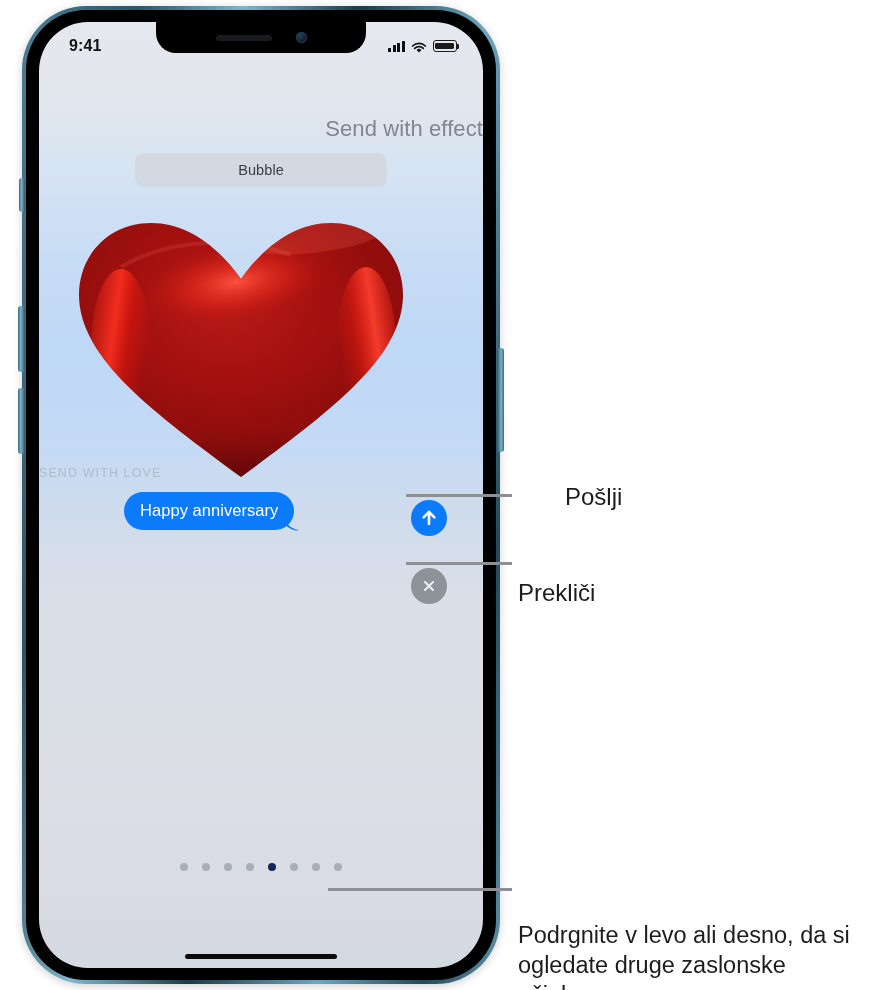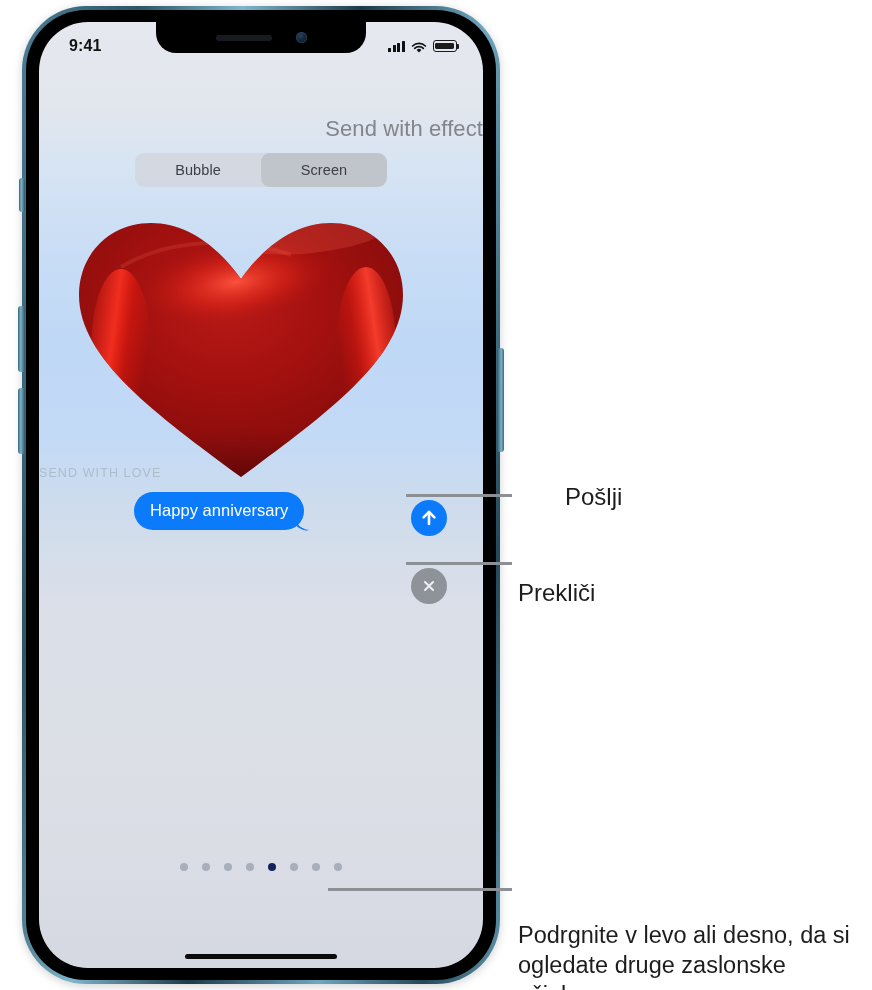--- a/index.html
+++ b/index.html
@@ -113,21 +113,20 @@
   .effect-caption{
     position:absolute; top:444px; left:0; right:0; text-align:left;
     font-size:12.5px; letter-spacing:1.1px; color:#aebccd;
   }
 
   
   .bubble-row{
     position:absolute; top:470px; left:0; right:0;
     display:flex; align-items:center; justify-content:flex-start;
     padding-left:85px;
-    margin-left:10px;
   }
   .bubble{
     position:relative;
     background:#0b7bfb; color:#fff;
     font-size:16.5px; padding:9px 16px 10px 16px;
     border-radius:19px; white-space:nowrap; letter-spacing:.05px;
   }
   .bubble::after{
     content:""; position:absolute; right:-5px; bottom:0;
     width:18px; height:19px;
@@ -217,21 +216,20 @@
             <div class="batt">
                 <i></i>
               </div>
           </div>
         </div>
 
         <div class="title">Send with effect</div>
 
         <div class="segmented">
           <div class="seg">Bubble</div>
-          <div class="seg active">Screen</div>
         </div>
 
         <div class="heart-wrap">
           <svg class="heart-svg" width="360" height="290" viewBox="0 0 360 290">
             <defs>
               <radialGradient id="hbase" cx="46%" cy="32%" r="78%">
                 <stop offset="0%" stop-color="#b81a17"></stop>
                 <stop offset="38%" stop-color="#a4110f"></stop>
                 <stop offset="72%" stop-color="#8c0d0c"></stop>
                 <stop offset="100%" stop-color="#5e0606"></stop>

